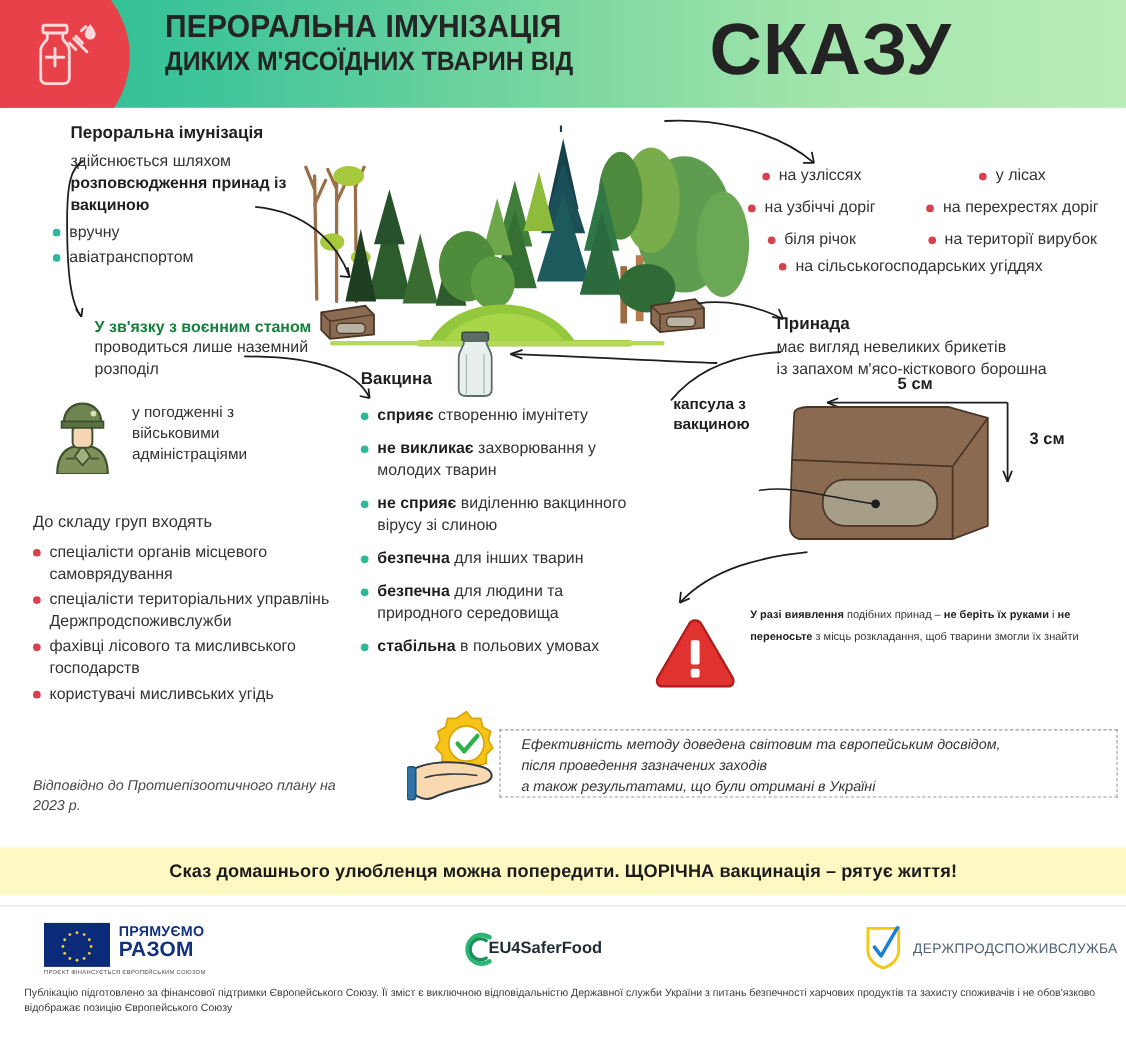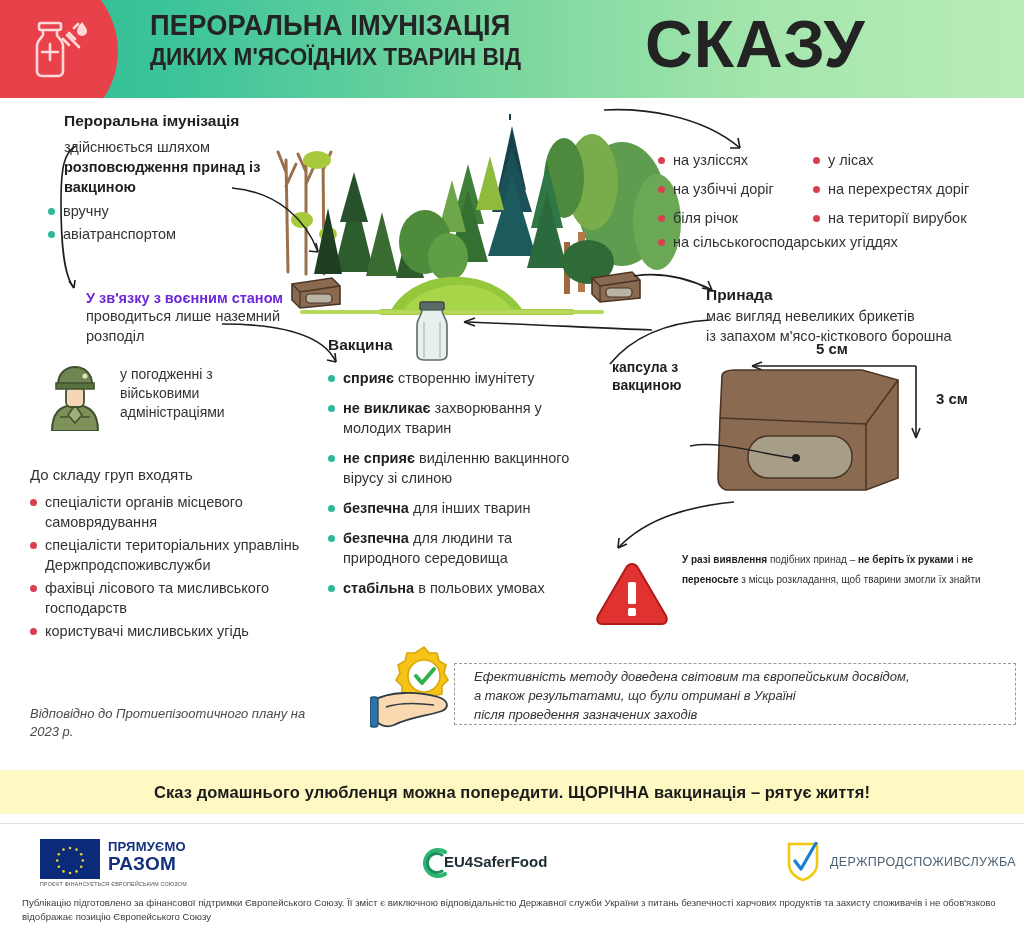--- a/index.html
+++ b/index.html
@@ -56,21 +56,21 @@
 
   
   .left-col { position:absolute; left:30px; top:112px; width:260px; }
   #sect-oral-title { margin-left:34px; margin-bottom:7px; }
   .oral-body { margin-left:34px; width:215px; }
   .oral-sub { margin-left:18px; margin-top:4px; }
   .brace-1 {
     position:absolute; left:24px; top:30px; width:26px; height:150px;
   }
   .martial { position:absolute; left:56px; top:178px; width:230px; }
-  .martial-title { font-weight:700; font-size:14.5px; color:#6d28d9; }
+  .martial-title { font-weight:700; font-size:14.5px; color:#15803d; }
 
   .soldier-block { position:absolute; left:30px; top:355px; width:270px; height:80px; }
   .soldier-ico { position:absolute; left:8px; top:2px; width:74px; height:74px; }
   .soldier-text { position:absolute; left:90px; top:10px; width:130px; font-size:14px; line-height:19px; color:#333; }
 
   .groups { position:absolute; left:30px; top:466px; width:280px; }
   .groups-title { font-size:15px; color:#333; margin-bottom:9px; }
 
   .note-ital {
     position:absolute; left:30px; top:705px; width:300px;
@@ -83,21 +83,21 @@
 
   .vaccine-block { position:absolute; left:328px; top:336px; width:262px; }
   .vaccine-title { font-weight:700; font-size:15.5px; color:#1f1f1f; margin-bottom:14px; }
   .vaccine-block .li-row { margin-bottom:10px; }
 
   
   .places { position:absolute; left:658px; top:150px; width:366px; }
   .places-col-a { position:absolute; left:0; top:0; width:160px; }
   .places-col-b { position:absolute; left:155px; top:0; width:215px; }
   .places-wide { position:absolute; left:0; top:82px; width:340px; }
-  .places .li-row { margin-bottom:9px; }
+  .places .li-row { margin-bottom:9px;justify-content:center; }
   .places .body-t { font-size:14.5px; }
 
   .bait-block { position:absolute; left:706px; top:286px; width:318px; }
   .bait-title { font-weight:700; font-size:15.5px; color:#1f1f1f; margin-bottom:2px; }
 
   .capsule-label {
     position:absolute; left:612px; top:358px; width:98px;
     font-weight:700; font-size:14px; line-height:18px; color:#1f1f1f;
   }
   .bait-figure { position:absolute; left:690px; top:328px; width:300px; height:190px; }
@@ -503,22 +503,22 @@
         </g>
 
         <path d="M2 56 C20 46 46 46 68 52 C78 55 80 62 72 66 C62 70 40 72 24 80 C14 84 4 78 2 68 Z" fill="#fbd9b0" stroke="#2e3a44" stroke-width="1.8"></path>
         <path d="M16 62 C28 58 48 58 64 60" fill="none" stroke="#2e3a44" stroke-width="1.4"></path>
         <rect x="0" y="52" width="8" height="30" rx="3" fill="#2f72a8" stroke="#24516f" stroke-width="1.4"></rect>
       </svg>
     </div>
     <div class="callout-box"></div>
     <div class="callout-text">
       <div>Ефективність методу доведена світовим та європейським досвідом,</div>
+      <div>після проведення зазначених заходів</div>
       <div>а також результатами, що були отримані в Україні</div>
-      <div>після проведення зазначених заходів</div>
     </div>
   </div>
 
   <div class="banner">
     <div class="banner-text">Сказ домашнього улюбленця можна попередити. ЩОРІЧНА вакцинація – рятує життя!</div>
   </div>
 
   <div class="hr-line"></div>
 
   <div class="logos">

